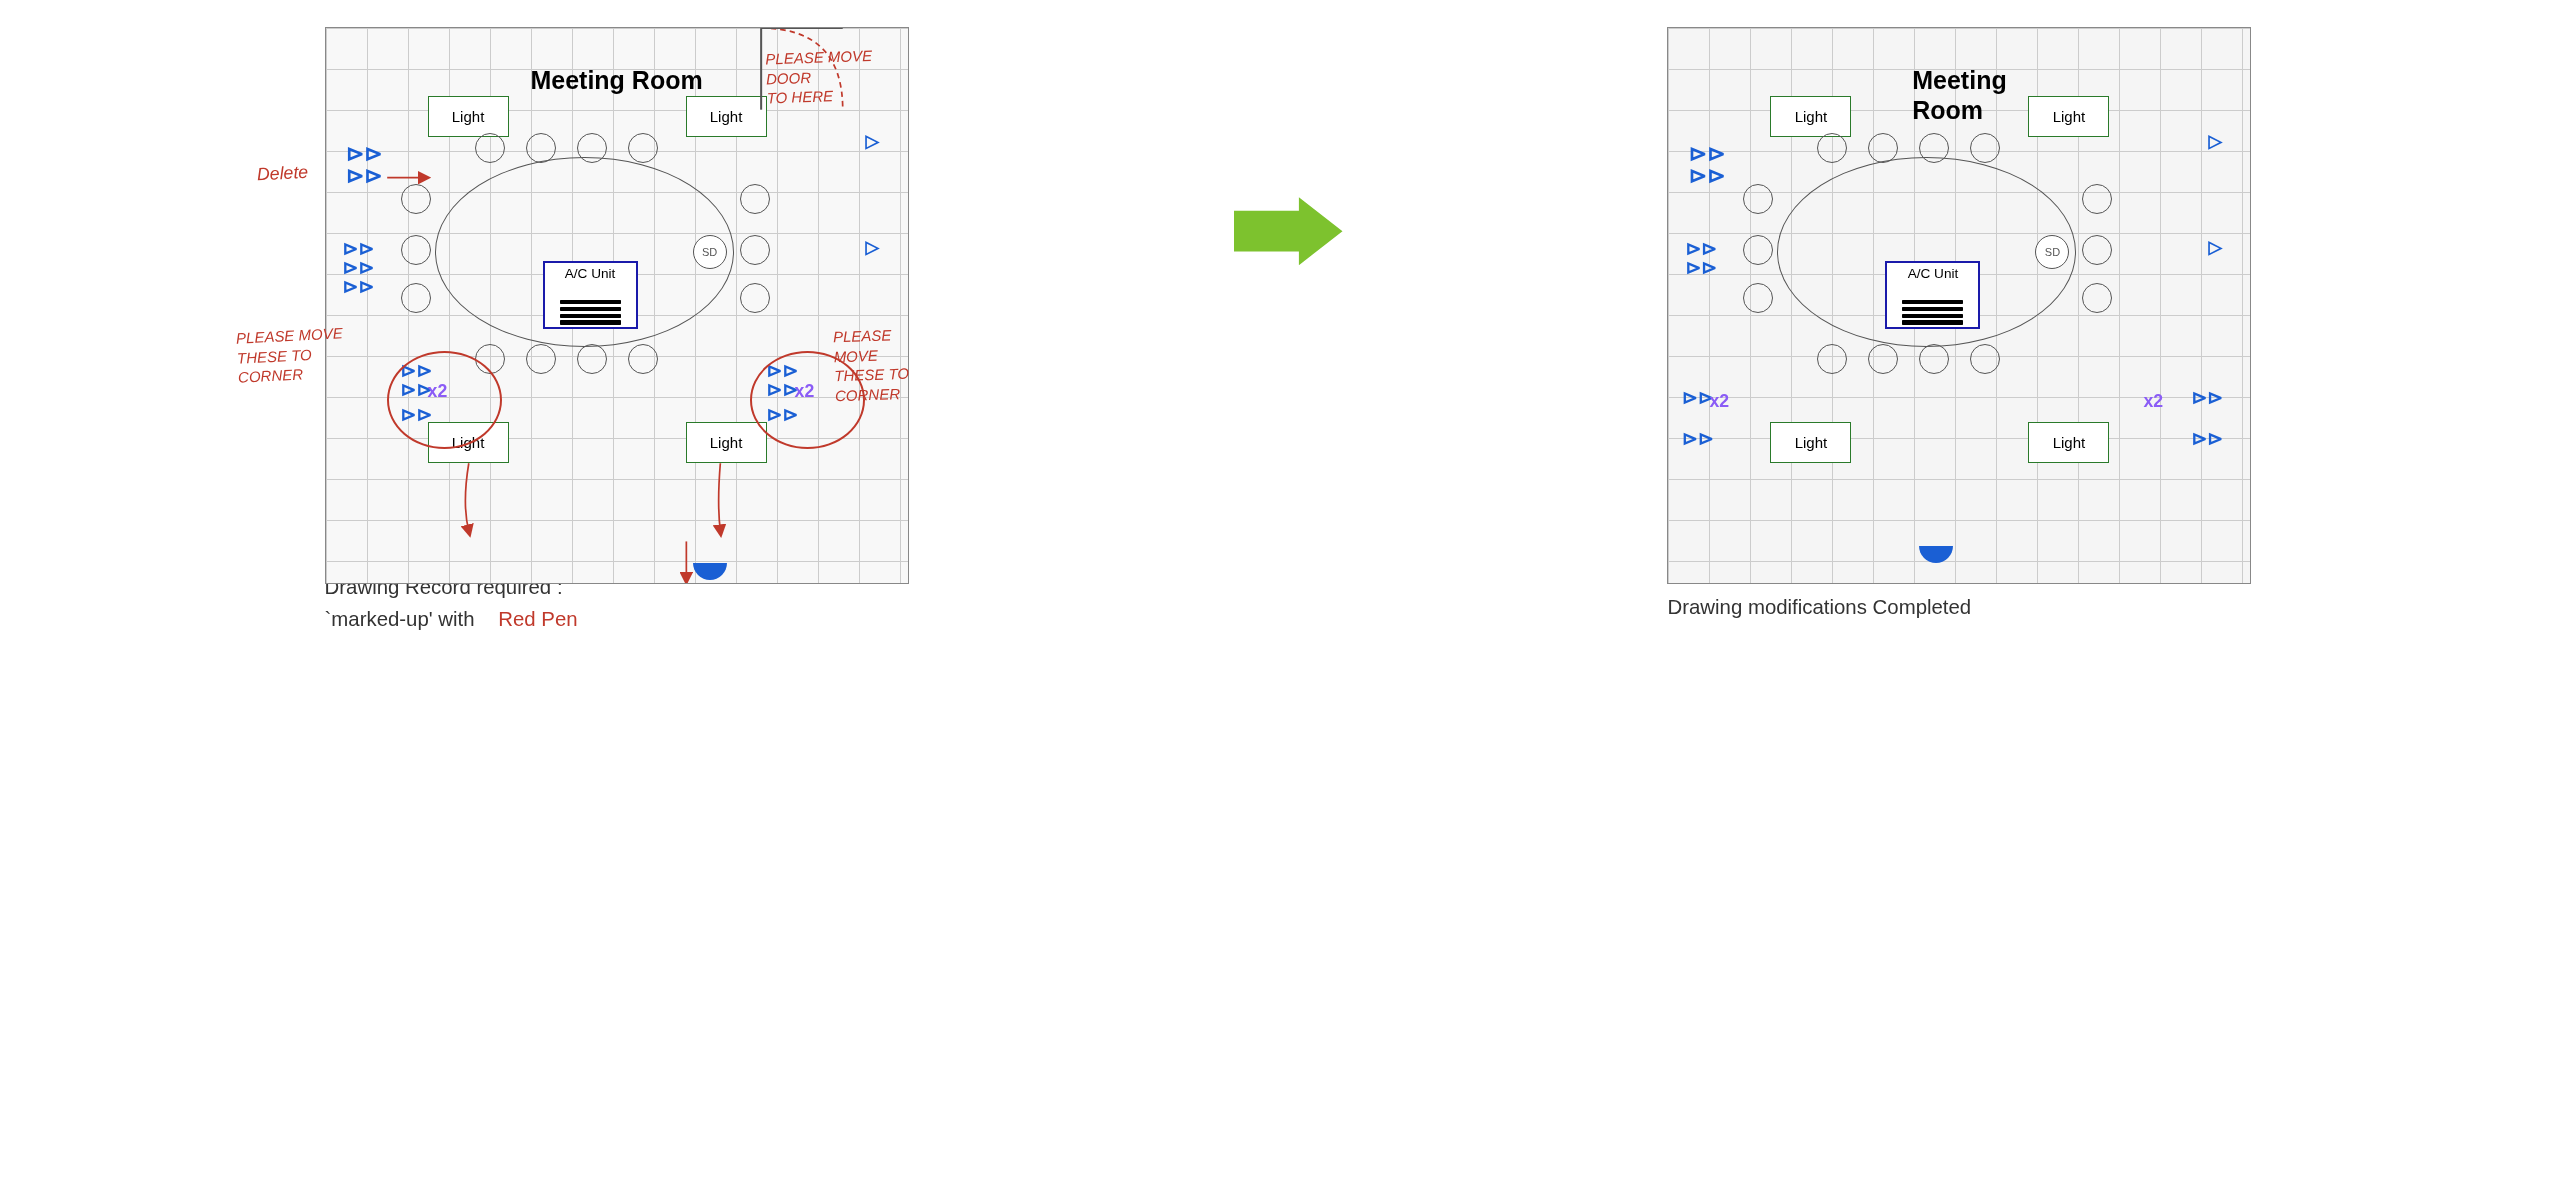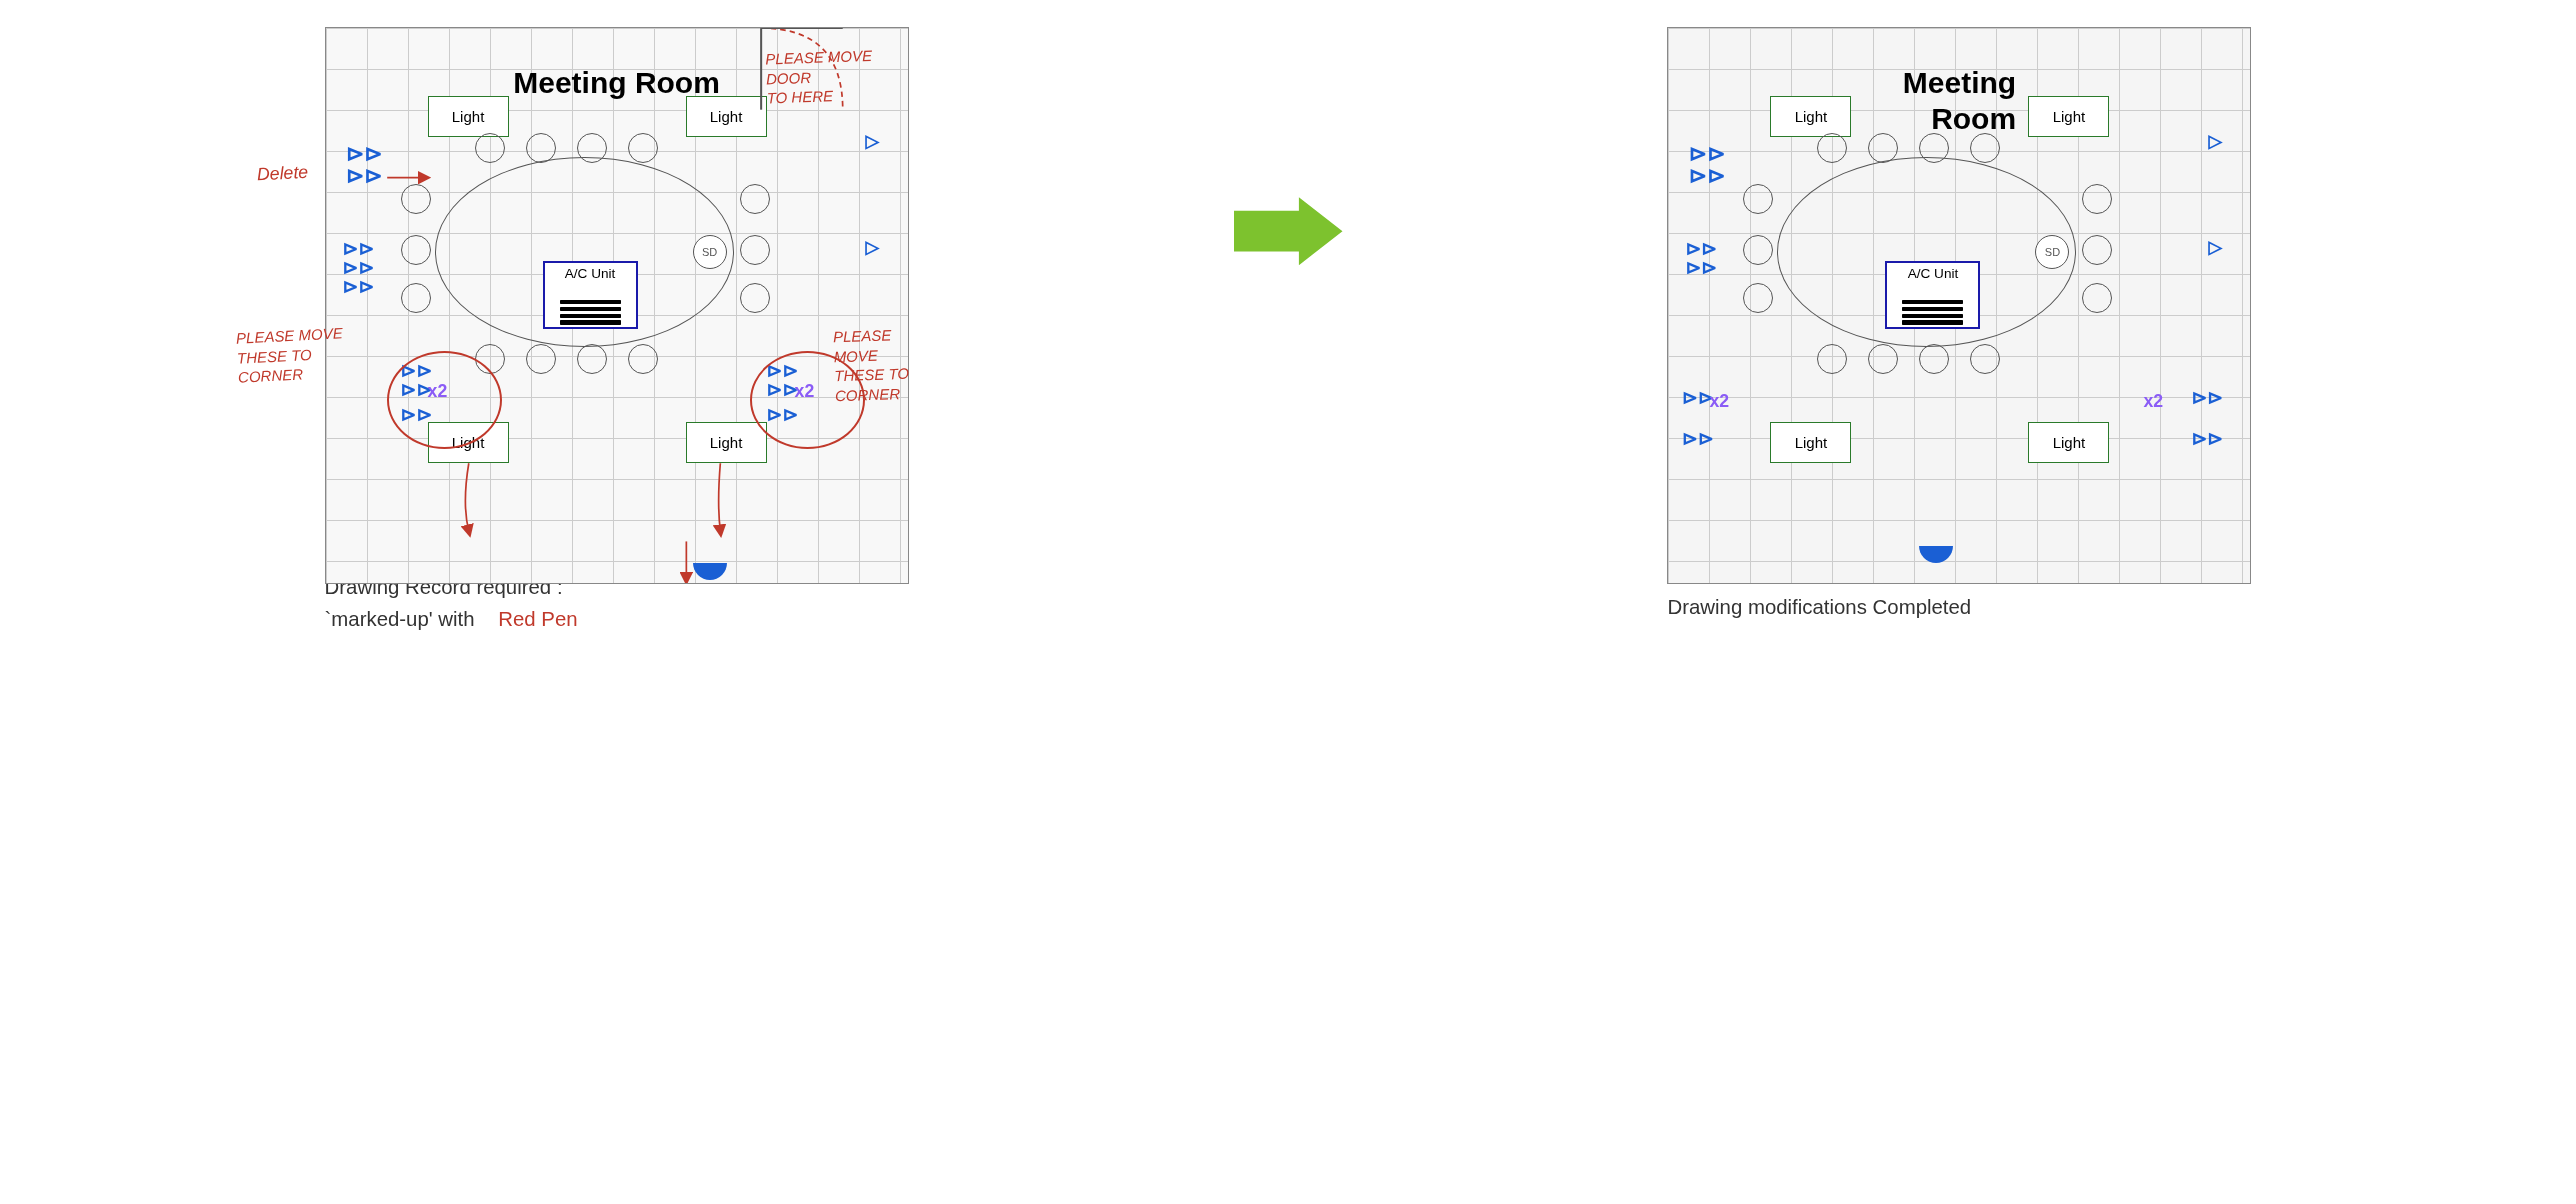--- a/index.html
+++ b/index.html
@@ -66,22 +66,22 @@
       background-size: 41px 41px;
       pointer-events: none;
     }
 
     
     .room-label {
       position: absolute;
       top: 41px;
       left: 50%;
       transform: translateX(-50%);
-      text-align: right;
-      font-size: 30px;
+      text-align: left;
+      font-size: 25px;
       font-weight: bold;
       color: #000;
       line-height: 1.2;
     }
 
     
     .light-box {
       position: absolute;
       border: 1.7px solid #2a7a2a;
       background: #fff;

